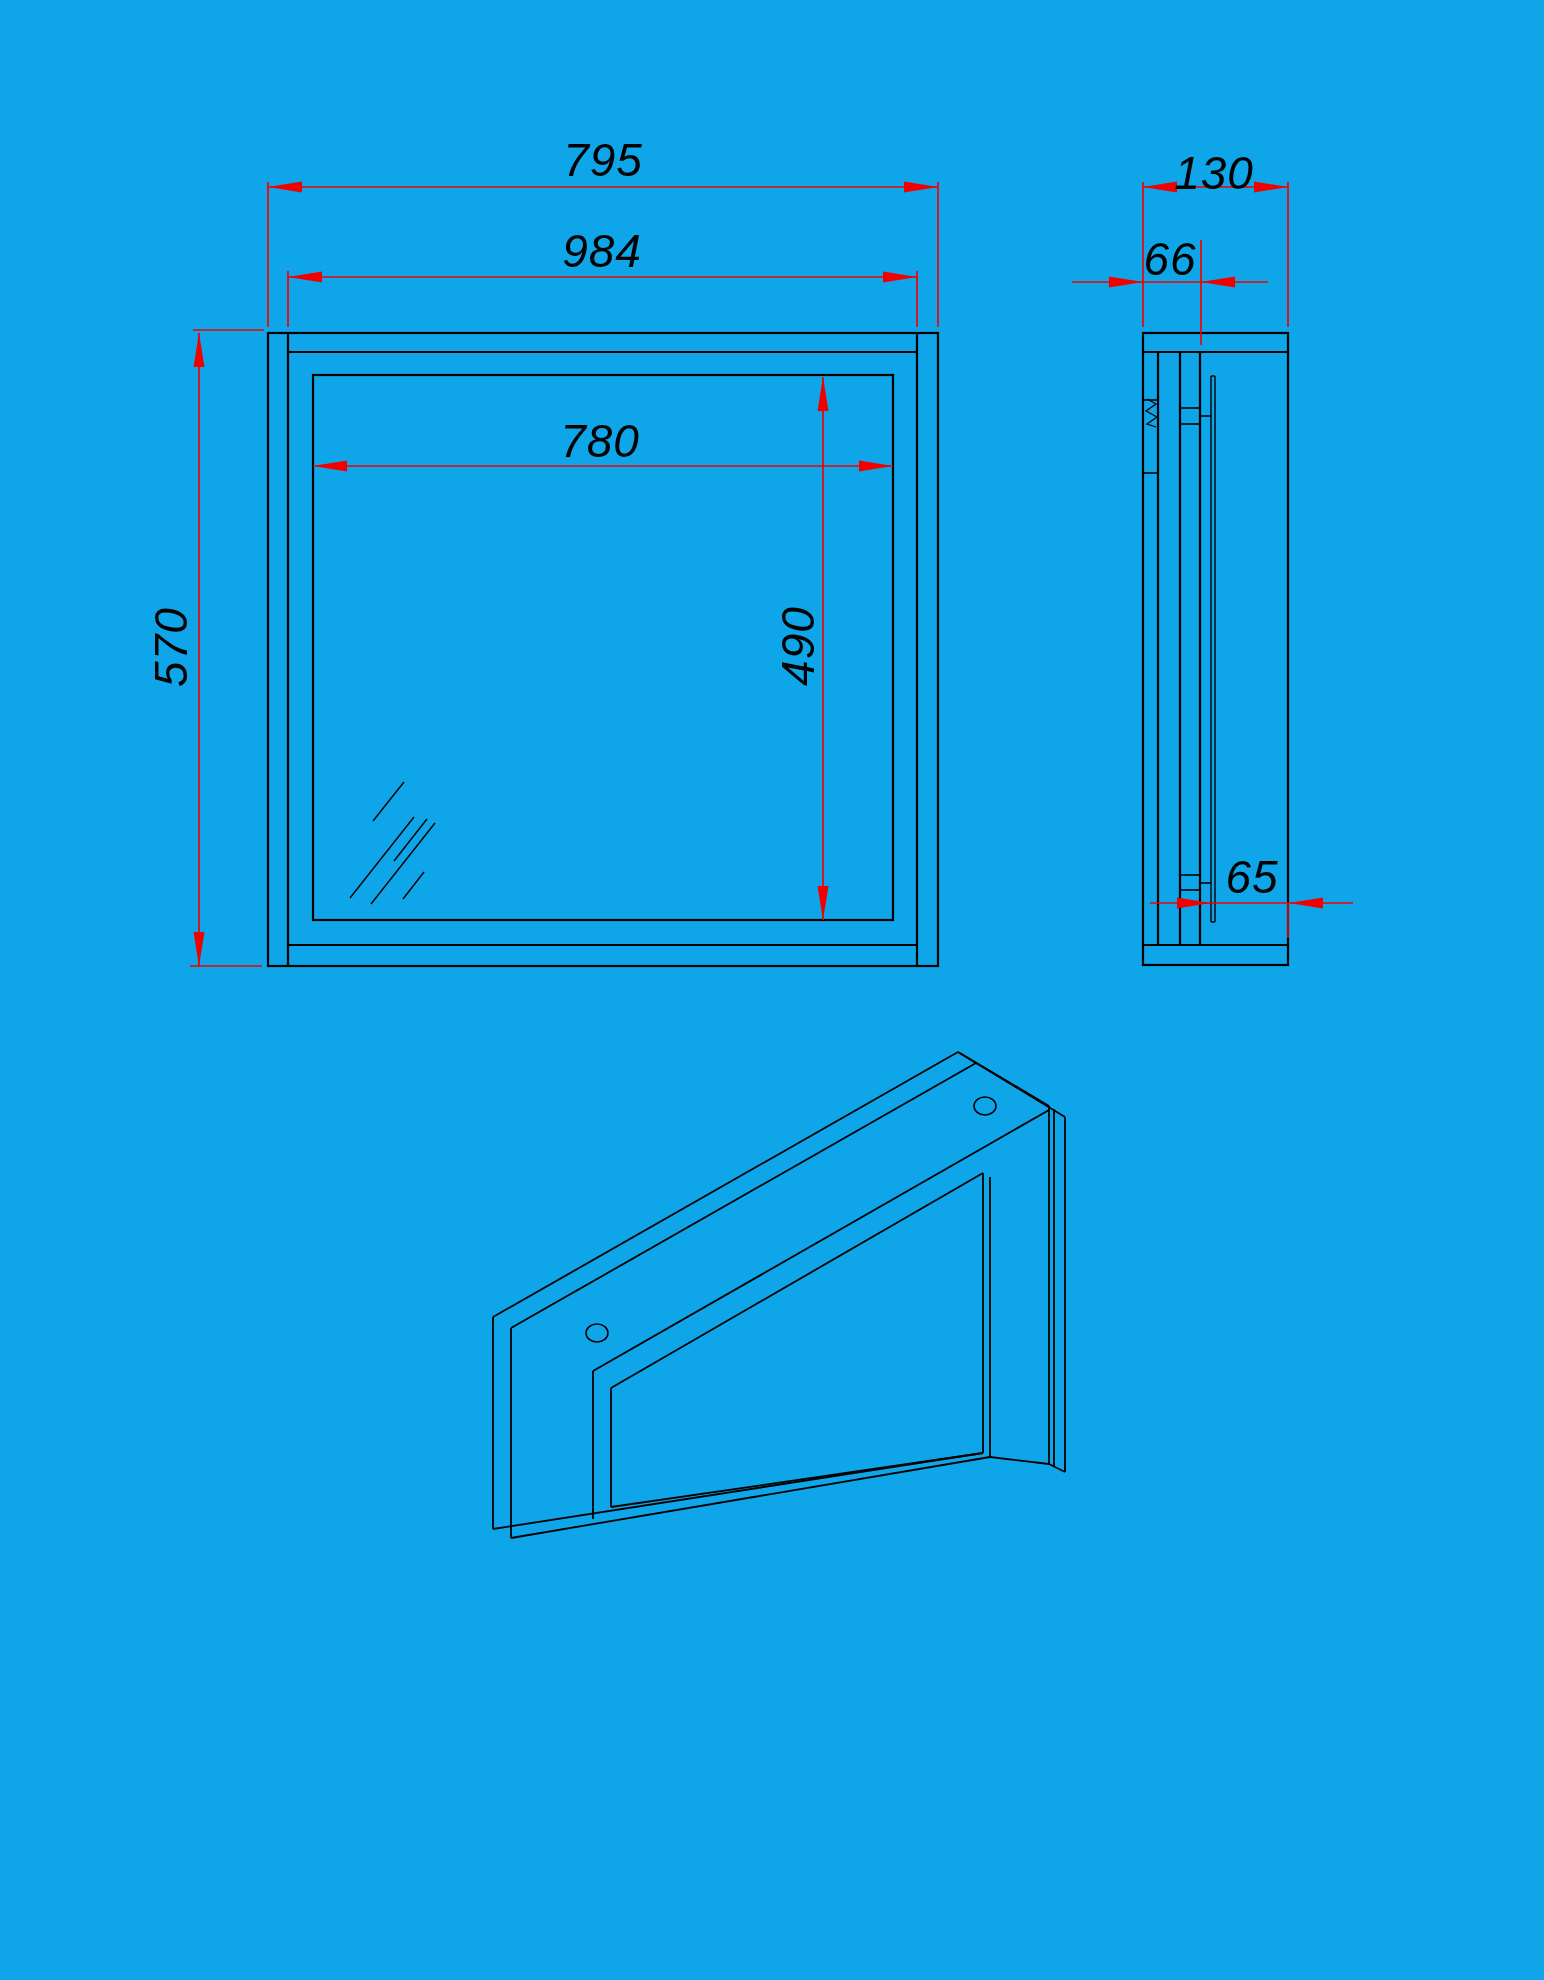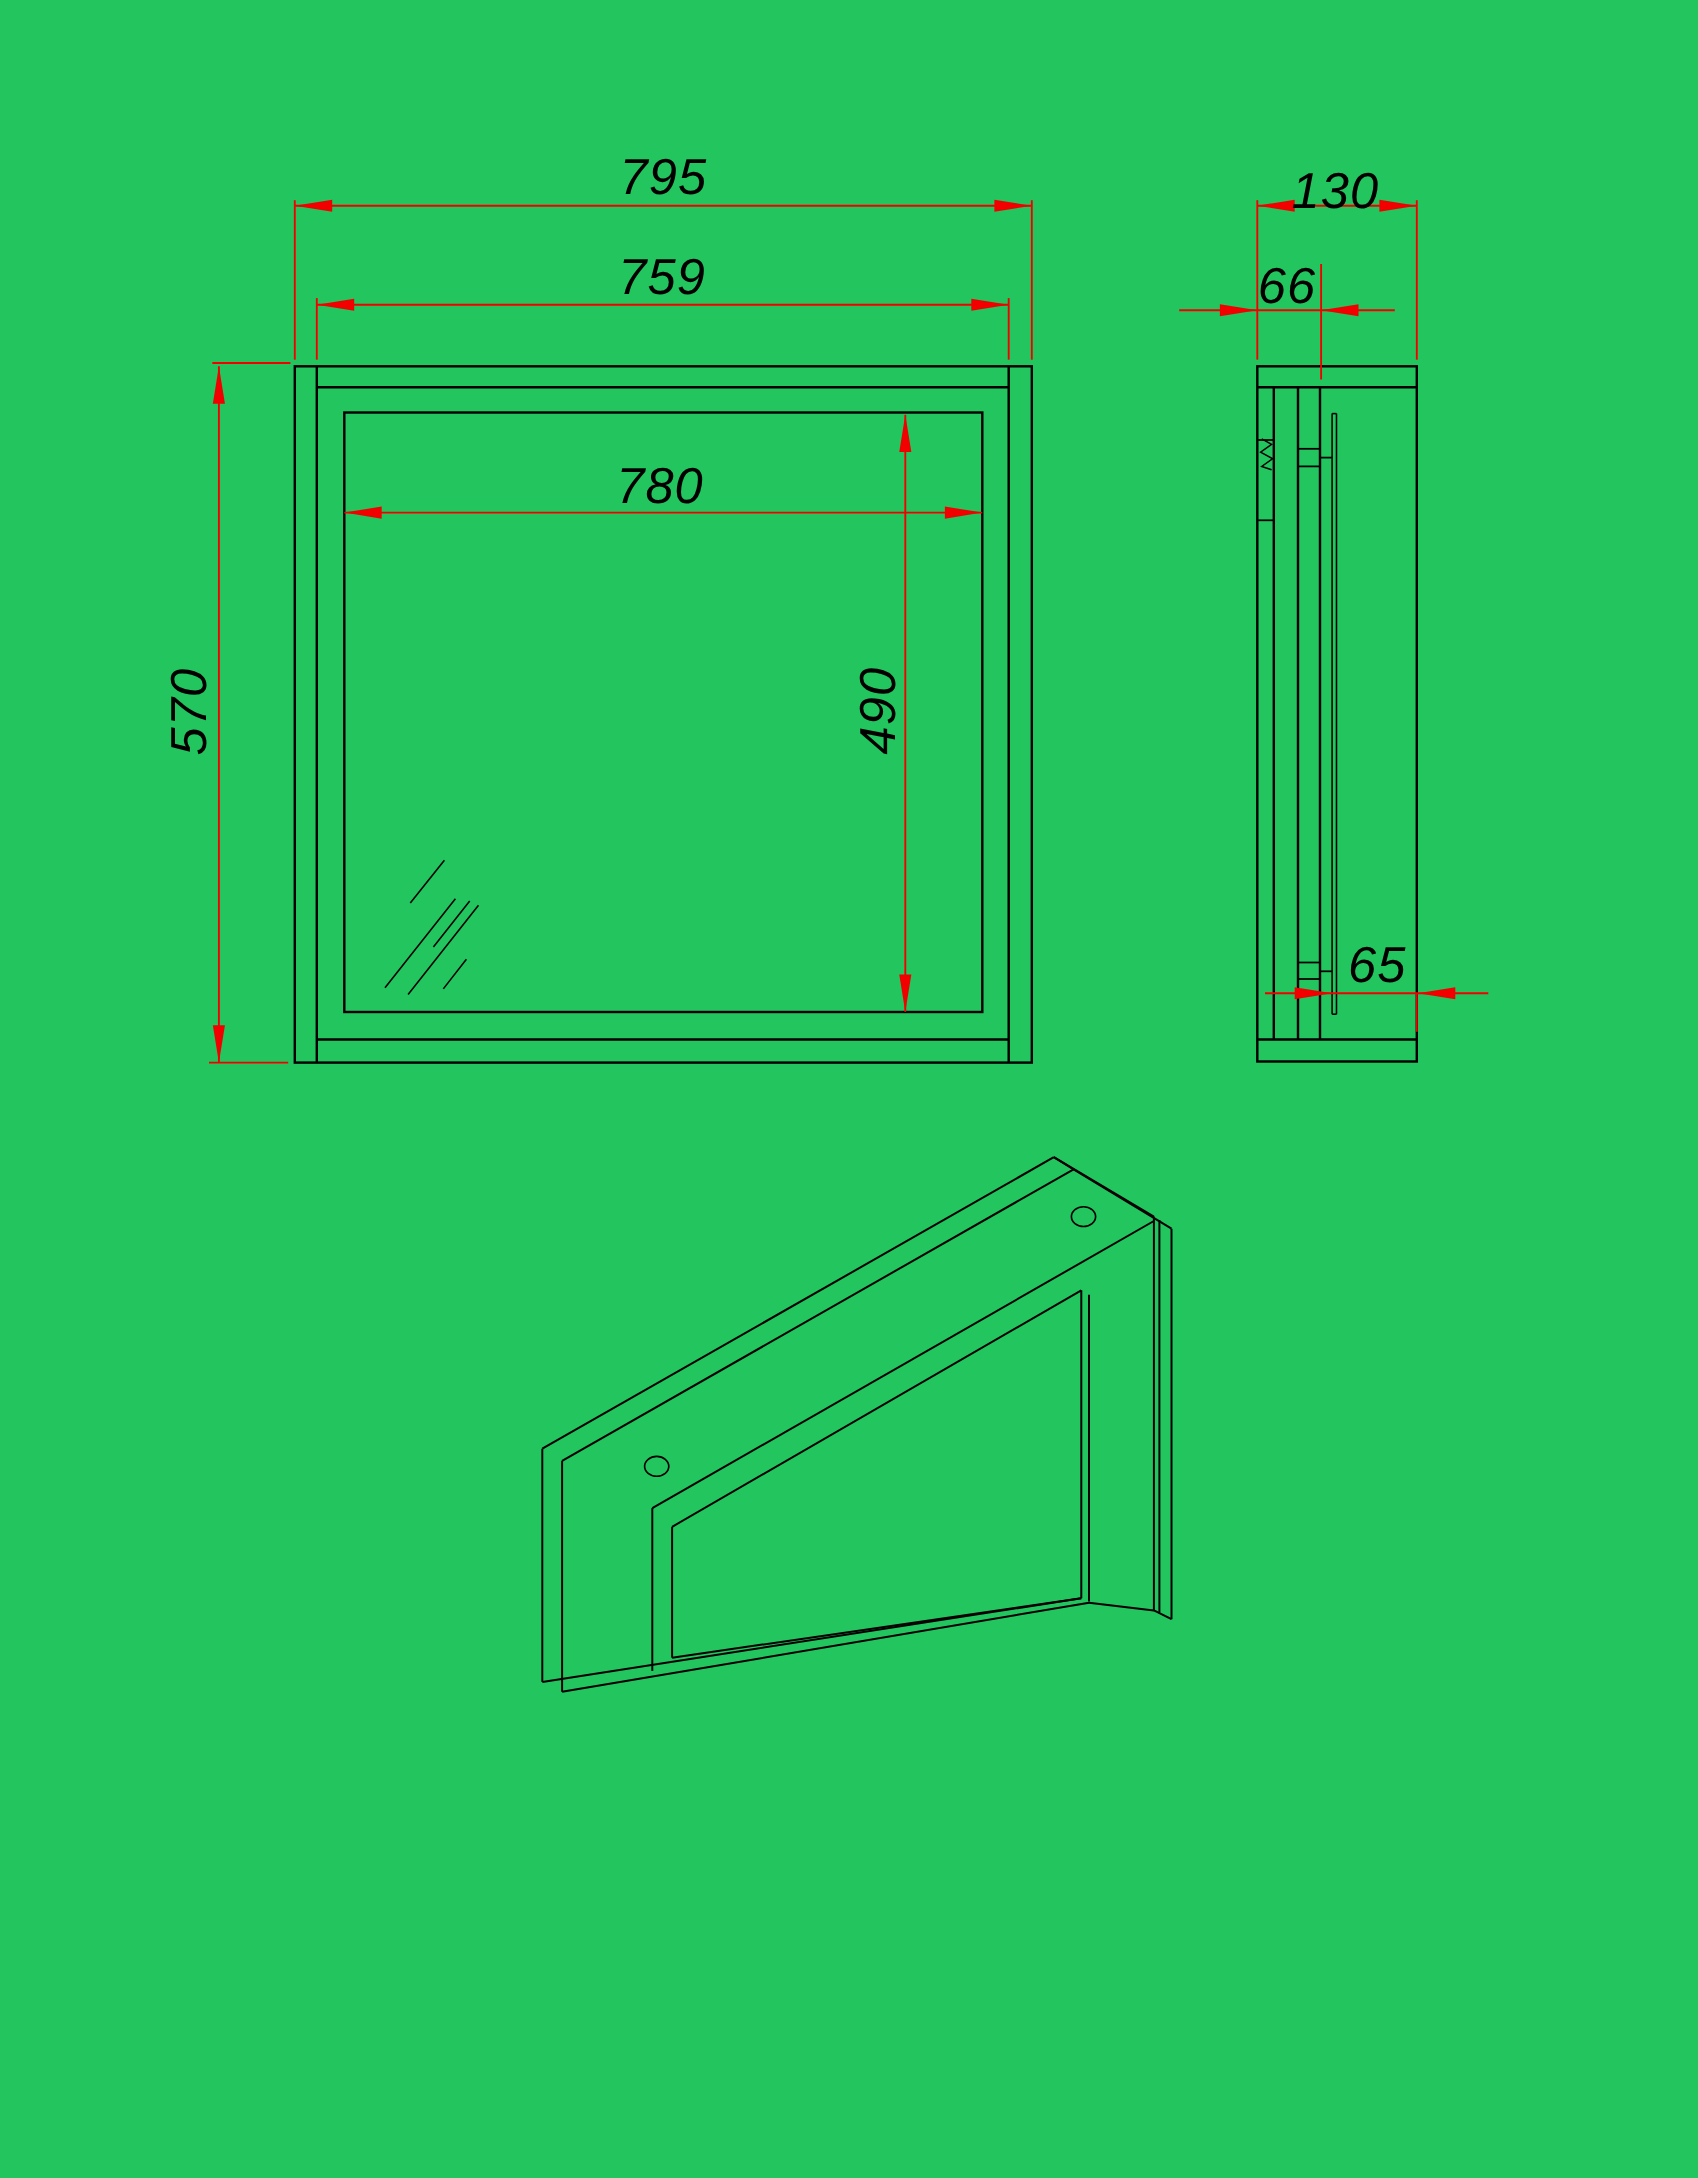--- a/index.html
+++ b/index.html
@@ -1,19 +1,19 @@
 <!DOCTYPE html>
 <html><head>
 <meta charset="utf-8">
 <style>
   html,body{margin:0;padding:0;background:#ffffff;}
   #canvas{
     position:relative;
     width:1544px;height:1980px;
-    background:#22c55e;
+    background:#0ea5e9;
     font-family:"Liberation Sans",sans-serif;
     overflow:hidden;
   }
   #linework{position:absolute;left:0;top:0;}
   .dim-label{
     position:absolute;
     transform:translate(-50%,-50%);
     font-style:italic;
     font-size:46px;
     color:#000000;
@@ -162,21 +162,21 @@
       <polygon points="1143,282 1109,276.5 1109,287.5"></polygon>
       <polygon points="1201,282 1235,276.5 1235,287.5"></polygon>
 
       <polygon points="1211,903 1177,897.5 1177,908.5"></polygon>
       <polygon points="1289,903 1323,897.5 1323,908.5"></polygon>
     </g>
   </svg>
 
   <div class="dim-label" style="left:603px;top:160px;">795</div>
 
-  <div class="dim-label" style="left:602px;top:251px;">759</div>
+  <div class="dim-label" style="left:602px;top:251px;">984</div>
 
   <div class="dim-label vertical" style="left:171px;top:647px;">570</div>
 
   <div class="dim-label" style="left:600px;top:441px;">780</div>
 
   <div class="dim-label vertical" style="left:798px;top:646px;">490</div>
 
   <div class="dim-label" style="left:1214px;top:160px;margin-top:13px;">130</div>
 
   <div class="dim-label" style="left:1170px;top:259px;">66</div>

